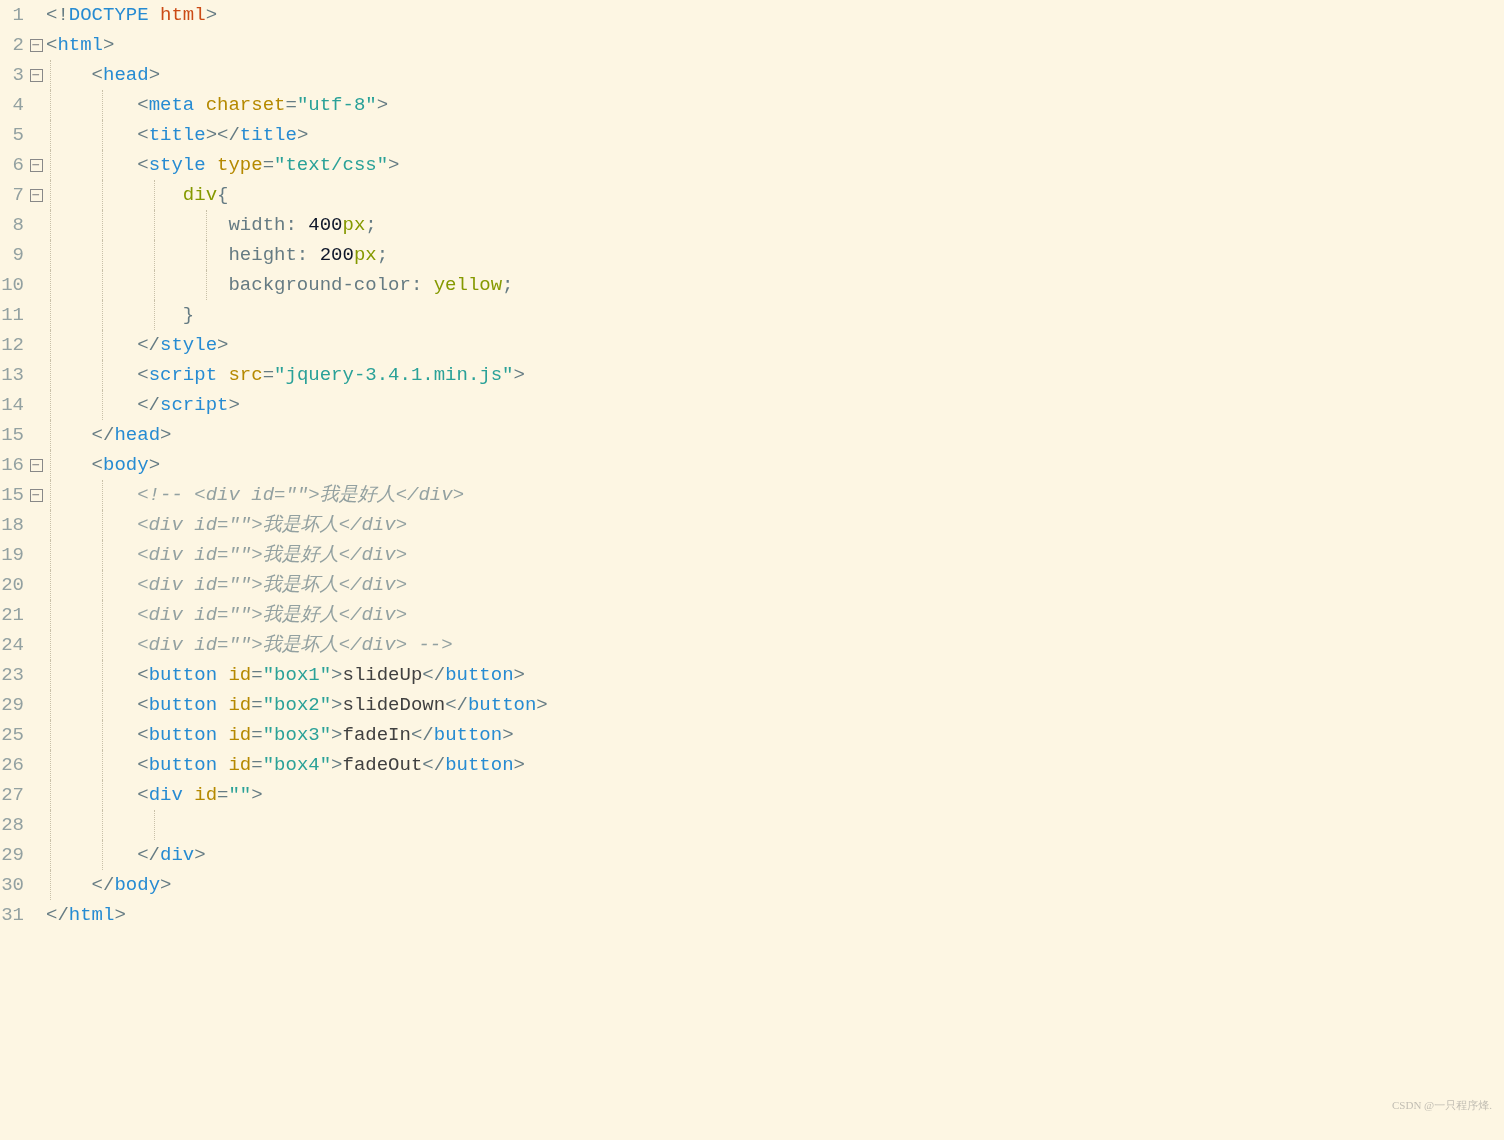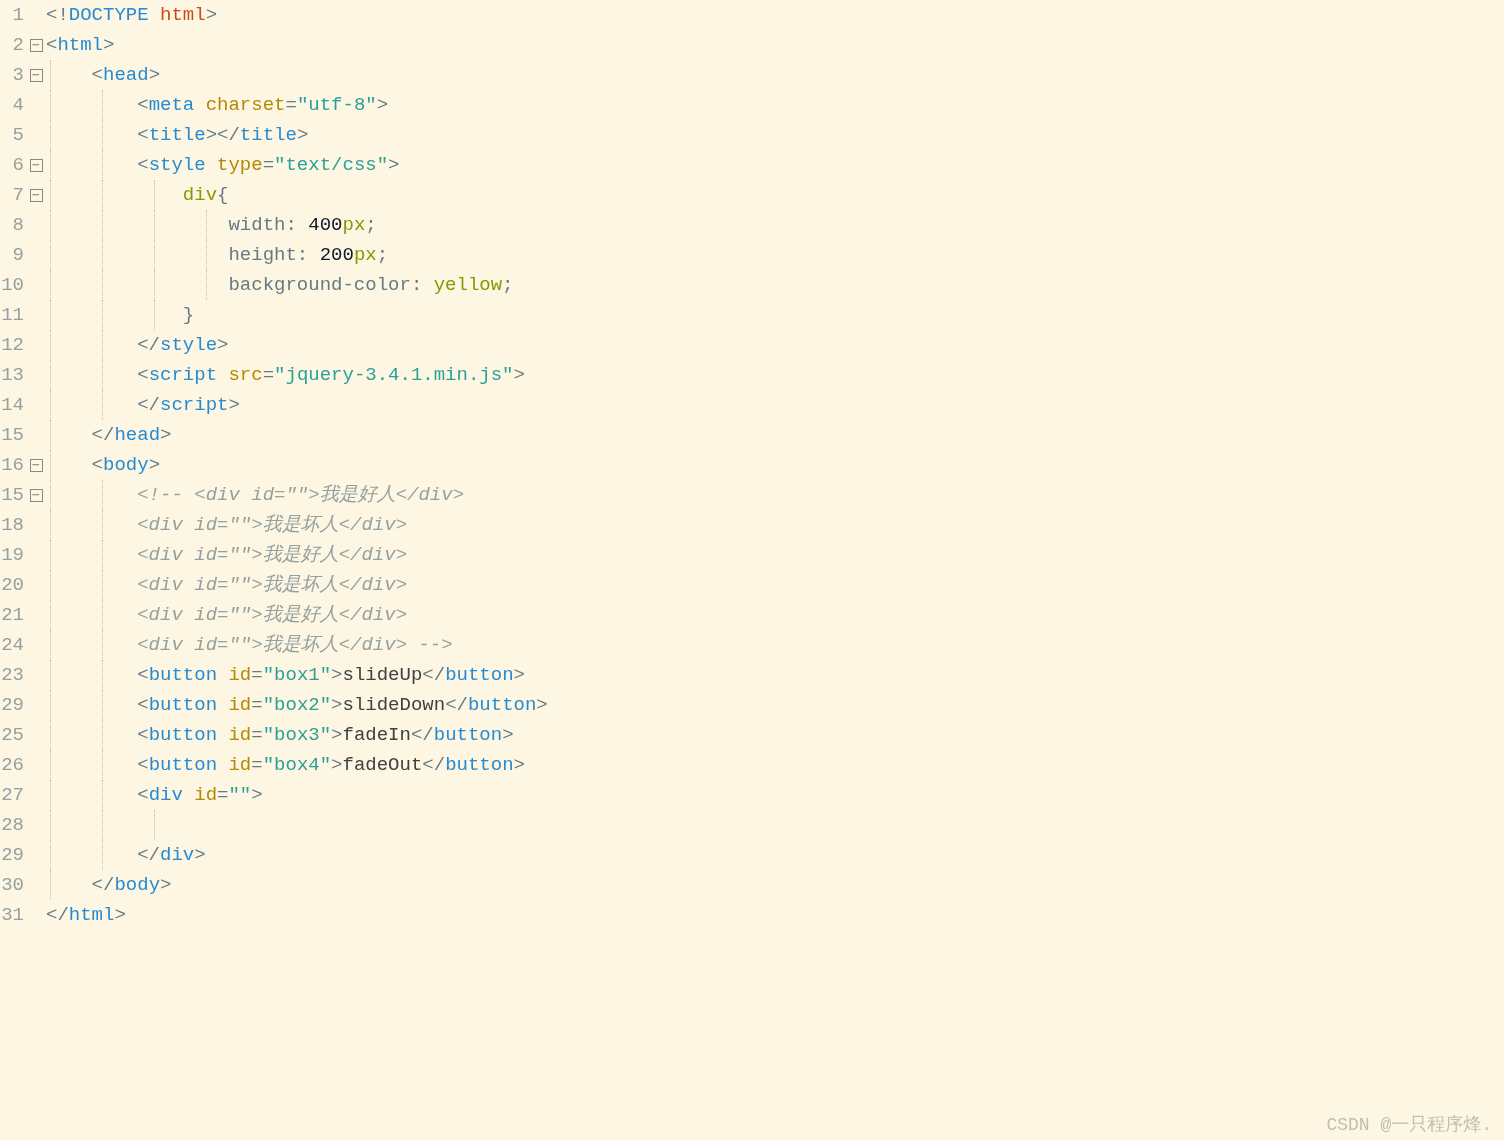--- a/index.html
+++ b/index.html
@@ -73,25 +73,25 @@
   .str { color: #2aa198; }
   .kw { color: #859900; }
   .num { color: #0f172a; text-align: right; }
   .doctype { color: #cb4b16; }
   .prop { color: #657b83; }
   .text { color: #404040; }
   .comment { color: #93a1a1; font-style: italic; }
 
   .watermark {
     position: fixed;
-    bottom: 0;
+    bottom: 20px;
     right: 12px;
-    font-size: 18px;
+    font-size: 11px;
     color: rgba(120,120,120,0.45);
-    font-family: Liberation Mono, monospace;
+    font-family: Liberation Serif, serif;
   }
 </style>
 </head>
 <body>
 
 <div class="editor">
   <div class="gutter">
       <div class="ln">1</div>
       <div class="ln">2</div>
       <div class="ln">3</div>

